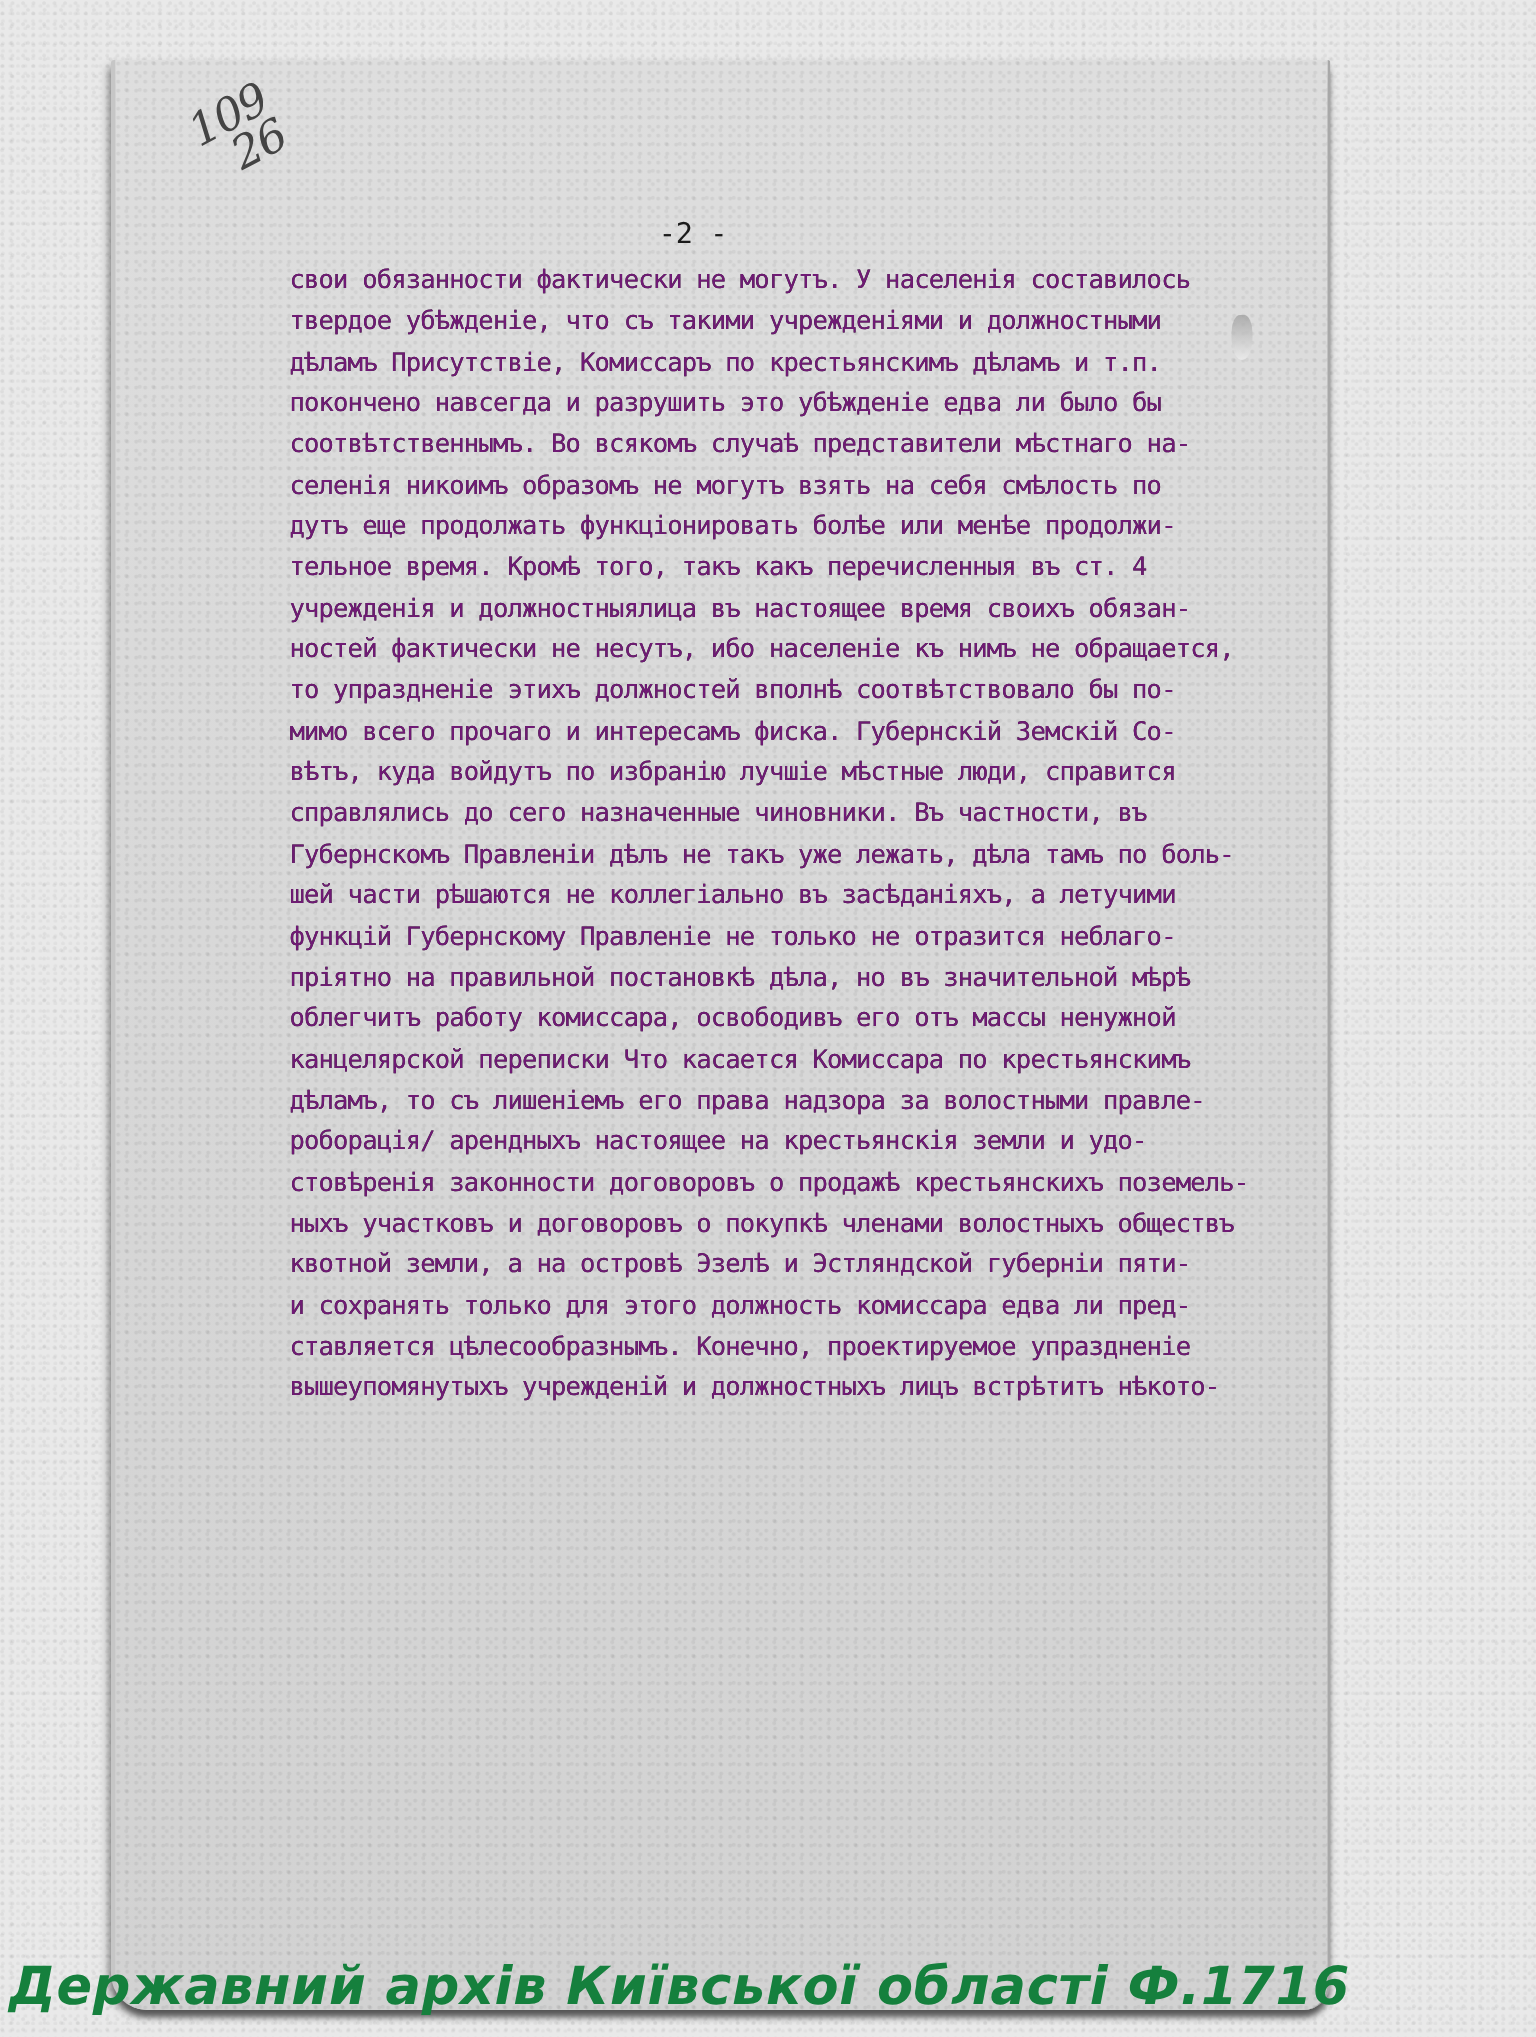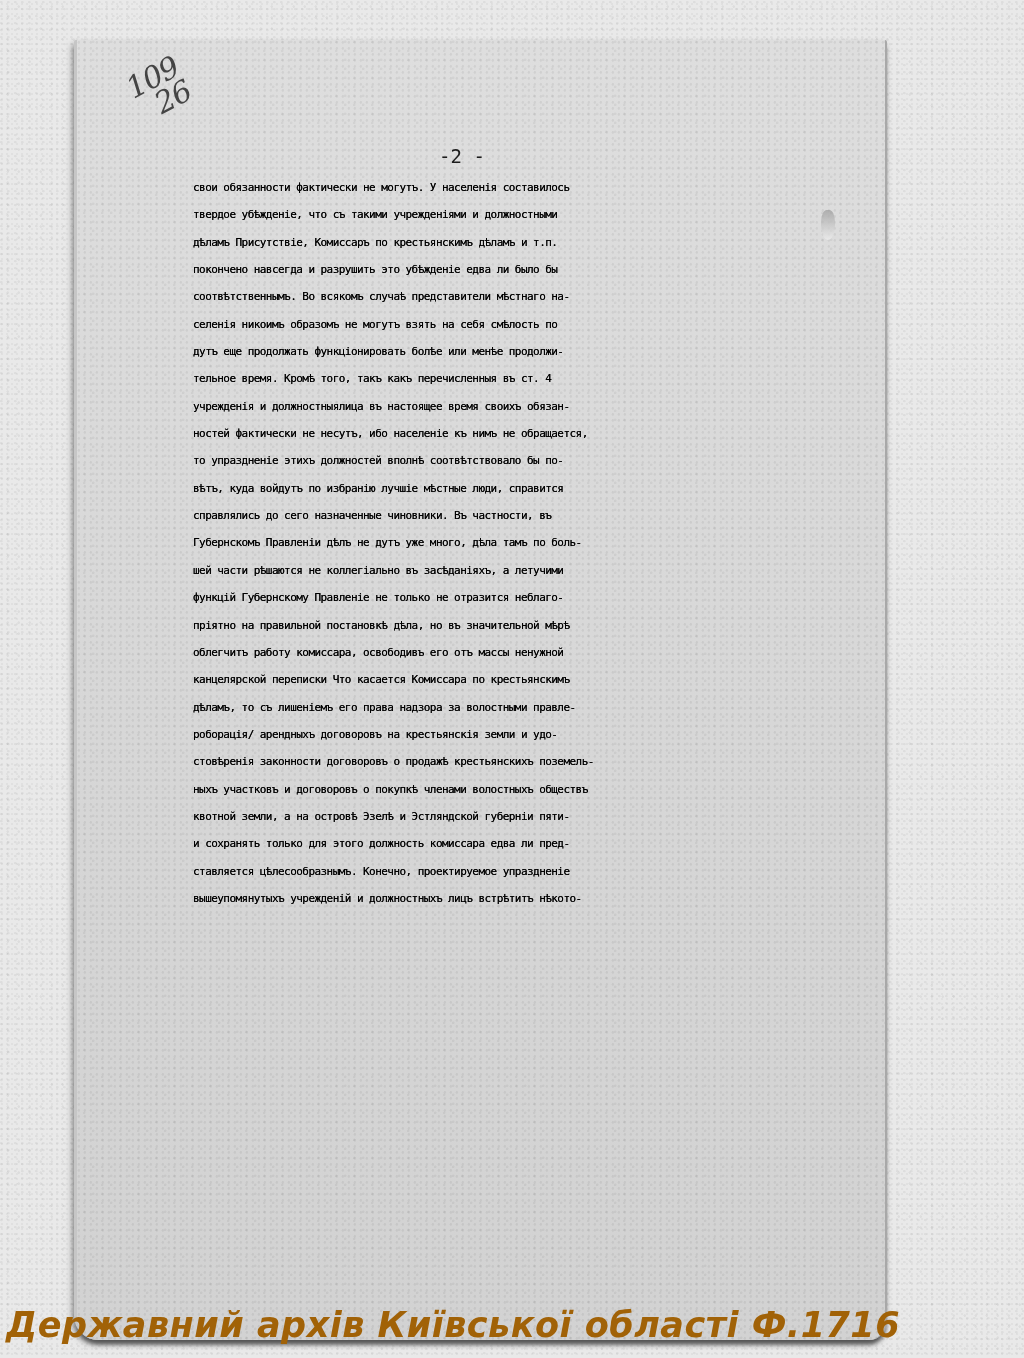--- a/index.html
+++ b/index.html
@@ -71,22 +71,22 @@
       left: 193px;
       top: 174px;
       width: 660px;
       margin: 0;
       padding: 0;
       list-style: none;
     }
     .body-text li {
       height: 27.35px;
       line-height: 27.35px;
-      font-size: 11px;
-      color: #000000;
+      font-size: 17px;
+      color: #701a75;
       white-space: nowrap;
       letter-spacing: -0.55px;
       text-shadow: 0 0 0.4px #222;
     }
     .blot {
       position: absolute;
       left: 821px;
       top: 210px;
       width: 14px;
       height: 30px;
@@ -95,21 +95,21 @@
       opacity: 0.7;
     }
     .watermark {
       position: absolute;
       left: 6px;
       top: 1305px;
       font-family: "DejaVu Sans", sans-serif;
       font-weight: bold;
       font-style: italic;
       font-size: 35px;
-      color: #a16207;
+      color: #15803d;
       letter-spacing: 0.5px;
       white-space: nowrap;
     }
   </style>
 </head>
 <body>
 
 <div class="paper"></div>
 
 <div class="blot"></div>
@@ -126,30 +126,31 @@
   <li>твердое убѣжденiе, что съ такими учрежденiями и должностными</li>
   <li>дѣламъ Присутствiе, Комиссаръ по крестьянскимъ дѣламъ и т.п.</li>
   <li>покончено навсегда и разрушить это убѣжденiе едва ли было бы</li>
   <li>соотвѣтственнымъ. Во всякомъ случаѣ представители мѣстнаго на-</li>
   <li>селенiя никоимъ образомъ не могутъ взять на себя смѣлость по</li>
   <li>дутъ еще продолжать функцiонировать болѣе или менѣе продолжи-</li>
   <li>тельное время. Кромѣ того, такъ какъ перечисленныя въ ст. 4</li>
   <li>учрежденiя и должностныялица въ настоящее время своихъ обязан-</li>
   <li>ностей фактически не несутъ, ибо населенiе къ нимъ не обращается,</li>
   <li>то упраздненiе этихъ должностей вполнѣ соотвѣтствовало бы по-</li>
+  <li>мимо всего прочаго и интересамъ фиска. Губернскiй Земскiй Со-</li>
   <li>вѣтъ, куда войдутъ по избранiю лучшiе мѣстные люди, справится</li>
   <li>справлялись до сего назначенные чиновники. Въ частности, въ</li>
-  <li>Губернскомъ Правленiи дѣлъ  не дутъ уже много, дѣла тамъ по боль-</li>
+  <li>Губернскомъ Правленiи дѣлъ  не такъ уже лежать, дѣла тамъ по боль-</li>
   <li>шей части рѣшаются не коллегiально въ засѣданiяхъ, а летучими</li>
   <li>функцiй Губернскому Правленiе не только не отразится неблаго-</li>
   <li>прiятно на правильной постановкѣ дѣла, но въ значительной мѣрѣ</li>
   <li>облегчитъ работу комиссара, освободивъ его отъ массы ненужной</li>
   <li>канцелярской переписки Что касается Комиссара по крестьянскимъ</li>
   <li>дѣламъ, то съ лишенiемъ его права надзора за волостными правле-</li>
-  <li>роборацiя/  арендныхъ договоровъ на крестьянскiя земли и удо-</li>
+  <li>роборацiя/  арендныхъ настоящее на крестьянскiя земли и удо-</li>
   <li>стовѣренiя законности договоровъ о продажѣ крестьянскихъ поземель-</li>
   <li>ныхъ участковъ и договоровъ о покупкѣ членами волостныхъ обществъ</li>
   <li>квотной земли, а на островѣ Эзелѣ и Эстляндской губернiи пяти-</li>
   <li>и сохранять только для этого должность комиссара едва ли пред-</li>
   <li>ставляется цѣлесообразнымъ. Конечно, проектируемое упраздненiе</li>
   <li>вышеупомянутыхъ учрежденiй и должностныхъ лицъ встрѣтитъ нѣкото-</li>
 </ul>
 
 <div class="watermark">Державний архів Київської області Ф.1716</div>
 

